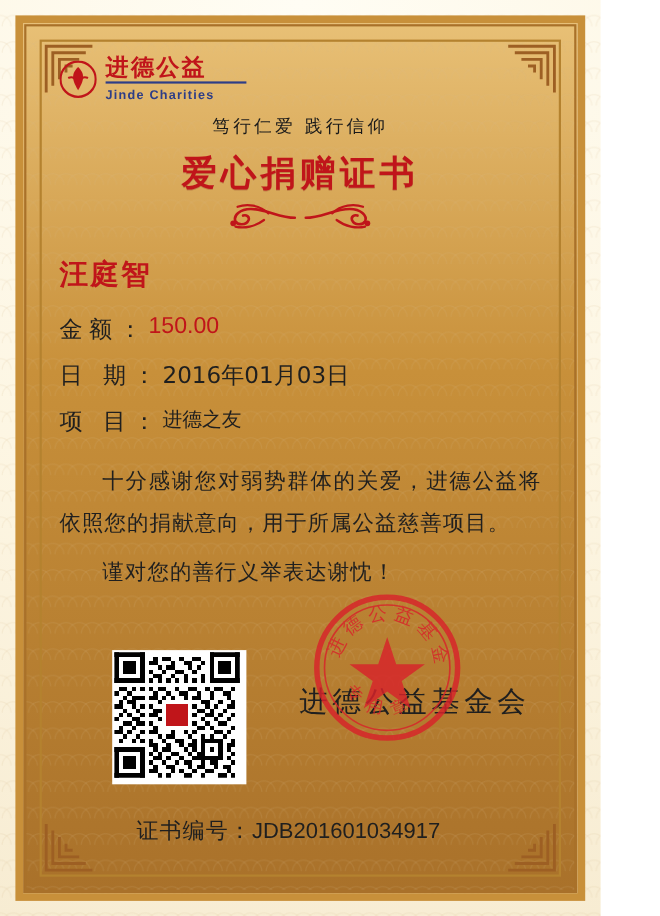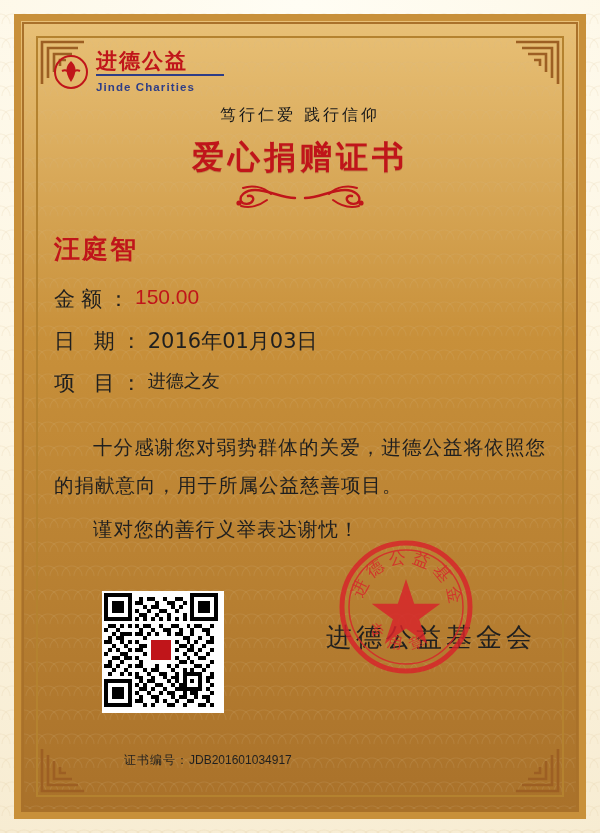--- a/index.html
+++ b/index.html
@@ -8,21 +8,21 @@
     width: 600px;
     height: 833px;
     font-family: "Liberation Sans", sans-serif;
   }
   body {
     background: #ffffff;
   }
 
   .certificate {
     position: relative;
-    width: 600px;
+    width: 546px;
     height: 833px;
     box-sizing: border-box;
     background:
       radial-gradient(circle at 50% 0%, #fffdf4 0%, #fdf6e3 55%, #f7ecd2 100%);
     overflow: hidden;
   }
 
   
   .pattern {
     position: absolute;
@@ -193,21 +193,21 @@
   }
   .field-value.date {
     font-family: "DejaVu Sans", sans-serif;
     letter-spacing: 0;
   }
   .field-value.project {
     font-size: 18px;
   }
 
   .body-text {
-    margin-top: 32px;
+    margin-top: 22px;
     font-size: 19.5px;
     line-height: 1.95;
     color: #1f1f1f;
     letter-spacing: 1px;
     text-align: justify;
     font-family: "DejaVu Sans", sans-serif;
   }
   .body-text p { margin: 0 0 6px 0; text-indent: 2em; }
 
   .bottom {
@@ -249,21 +249,21 @@
     bottom: 8px;
     width: 140px;
     height: 140px;
     opacity: .82;
   }
 
   .cert-no {
     position: absolute;
     left: 70px;
     bottom: 18px;
-    font-size: 12px;
+    font-size: 20px;
     color: #1f1f1f;
     letter-spacing: 1px;
     font-family: "DejaVu Sans", sans-serif;
   }
   .cert-no .val {
     font-family: "Liberation Sans", sans-serif;
     letter-spacing: 0;
   }
 </style>
 </head>

